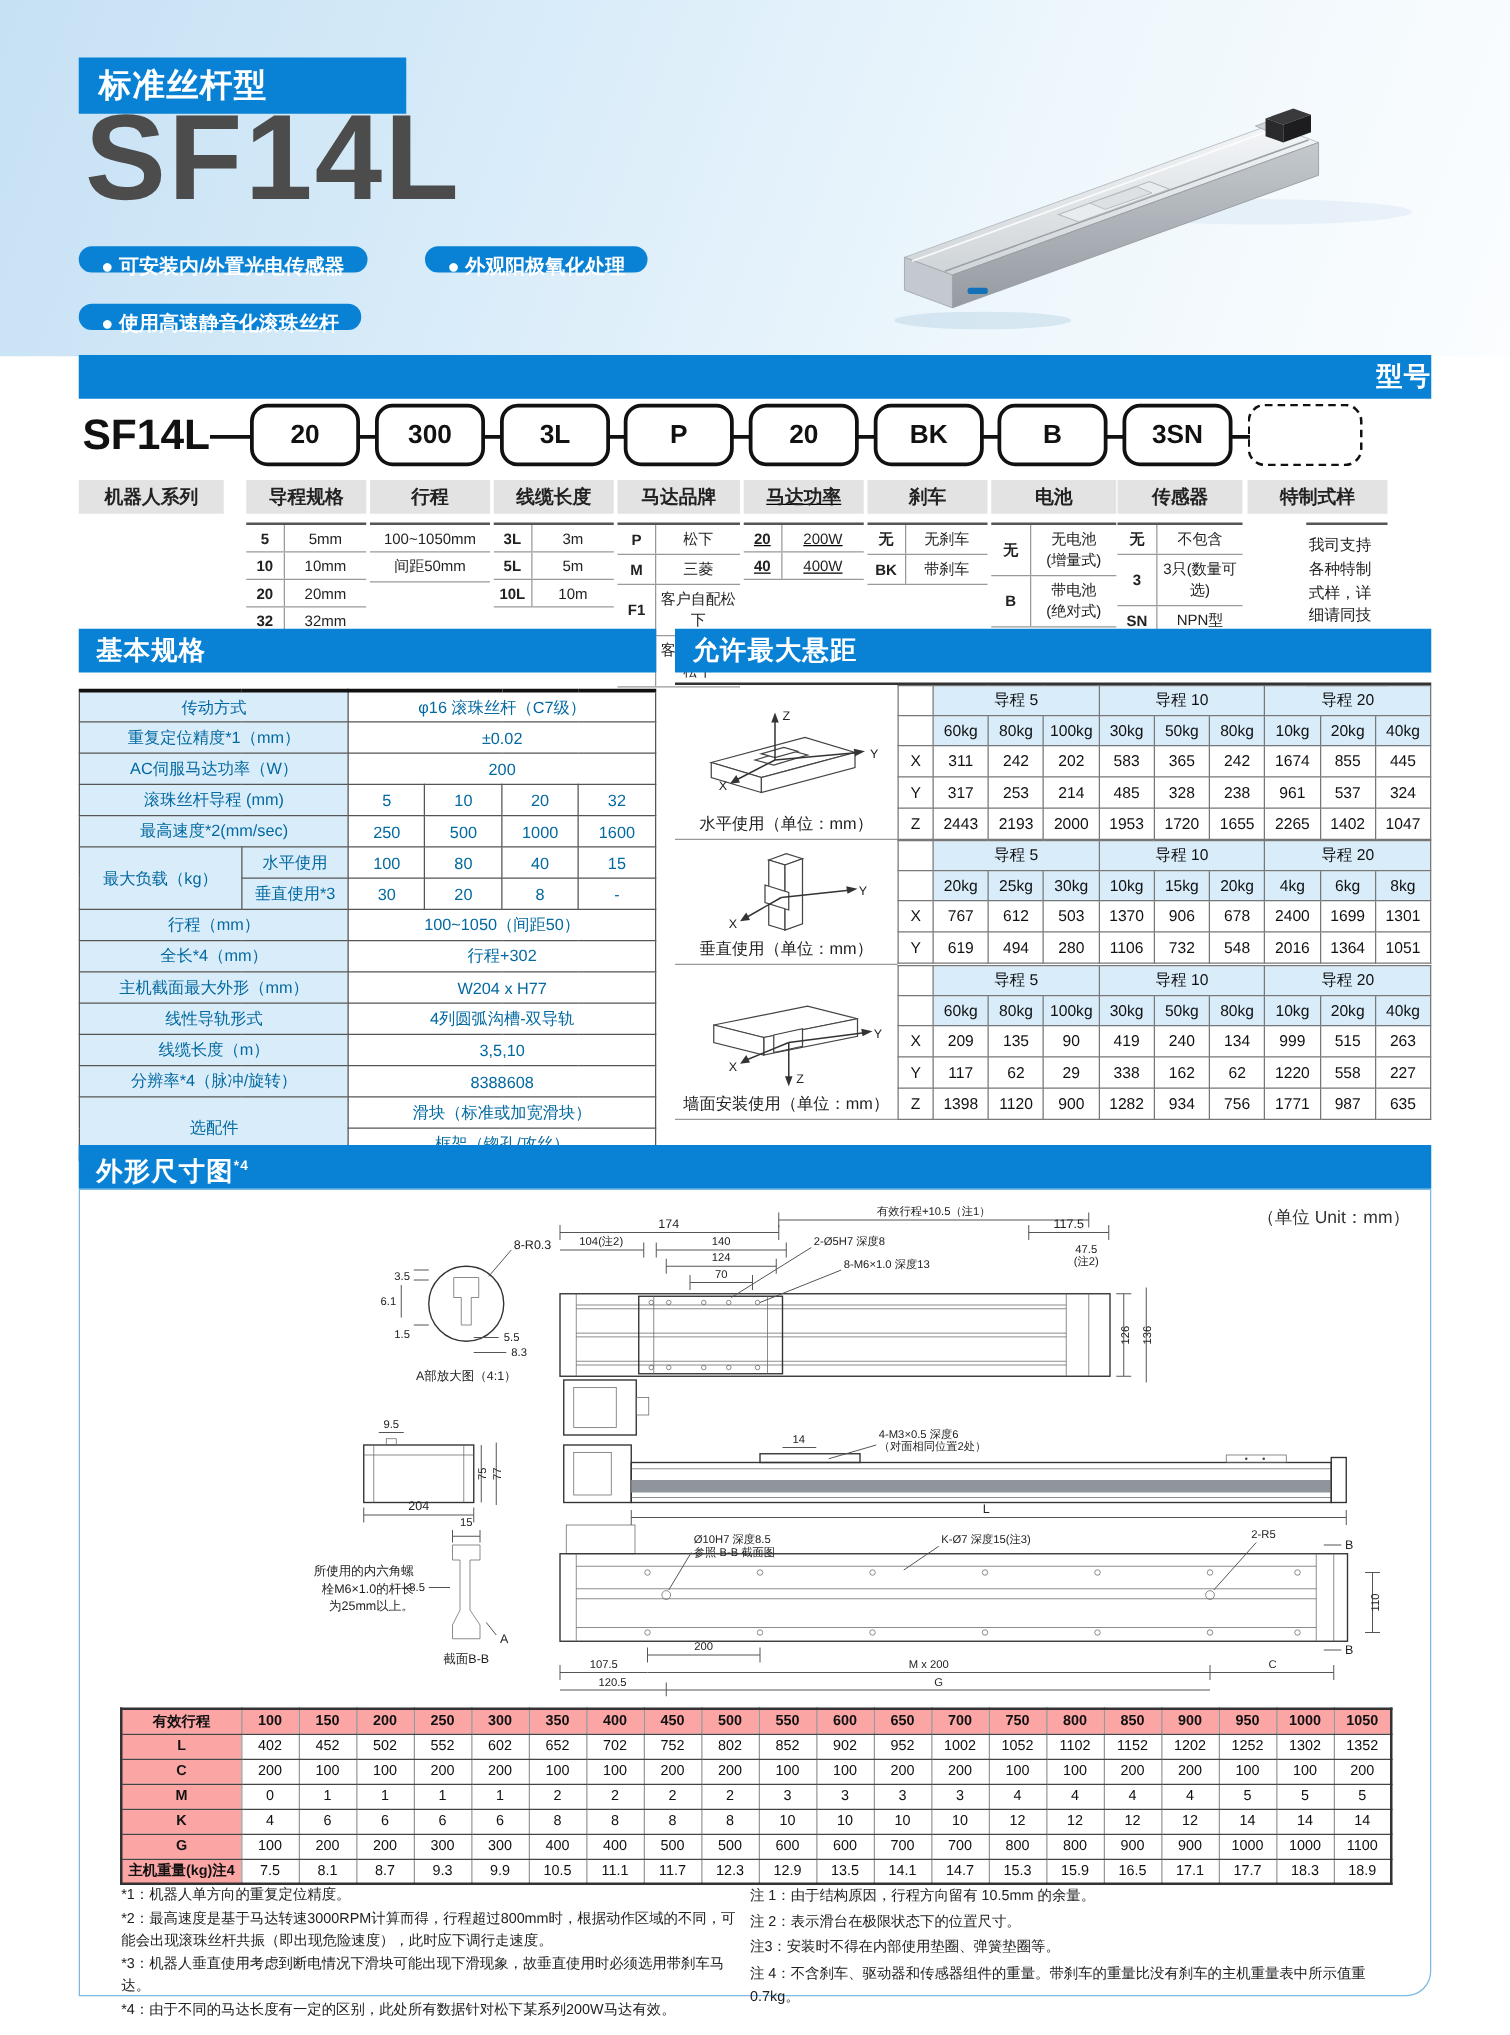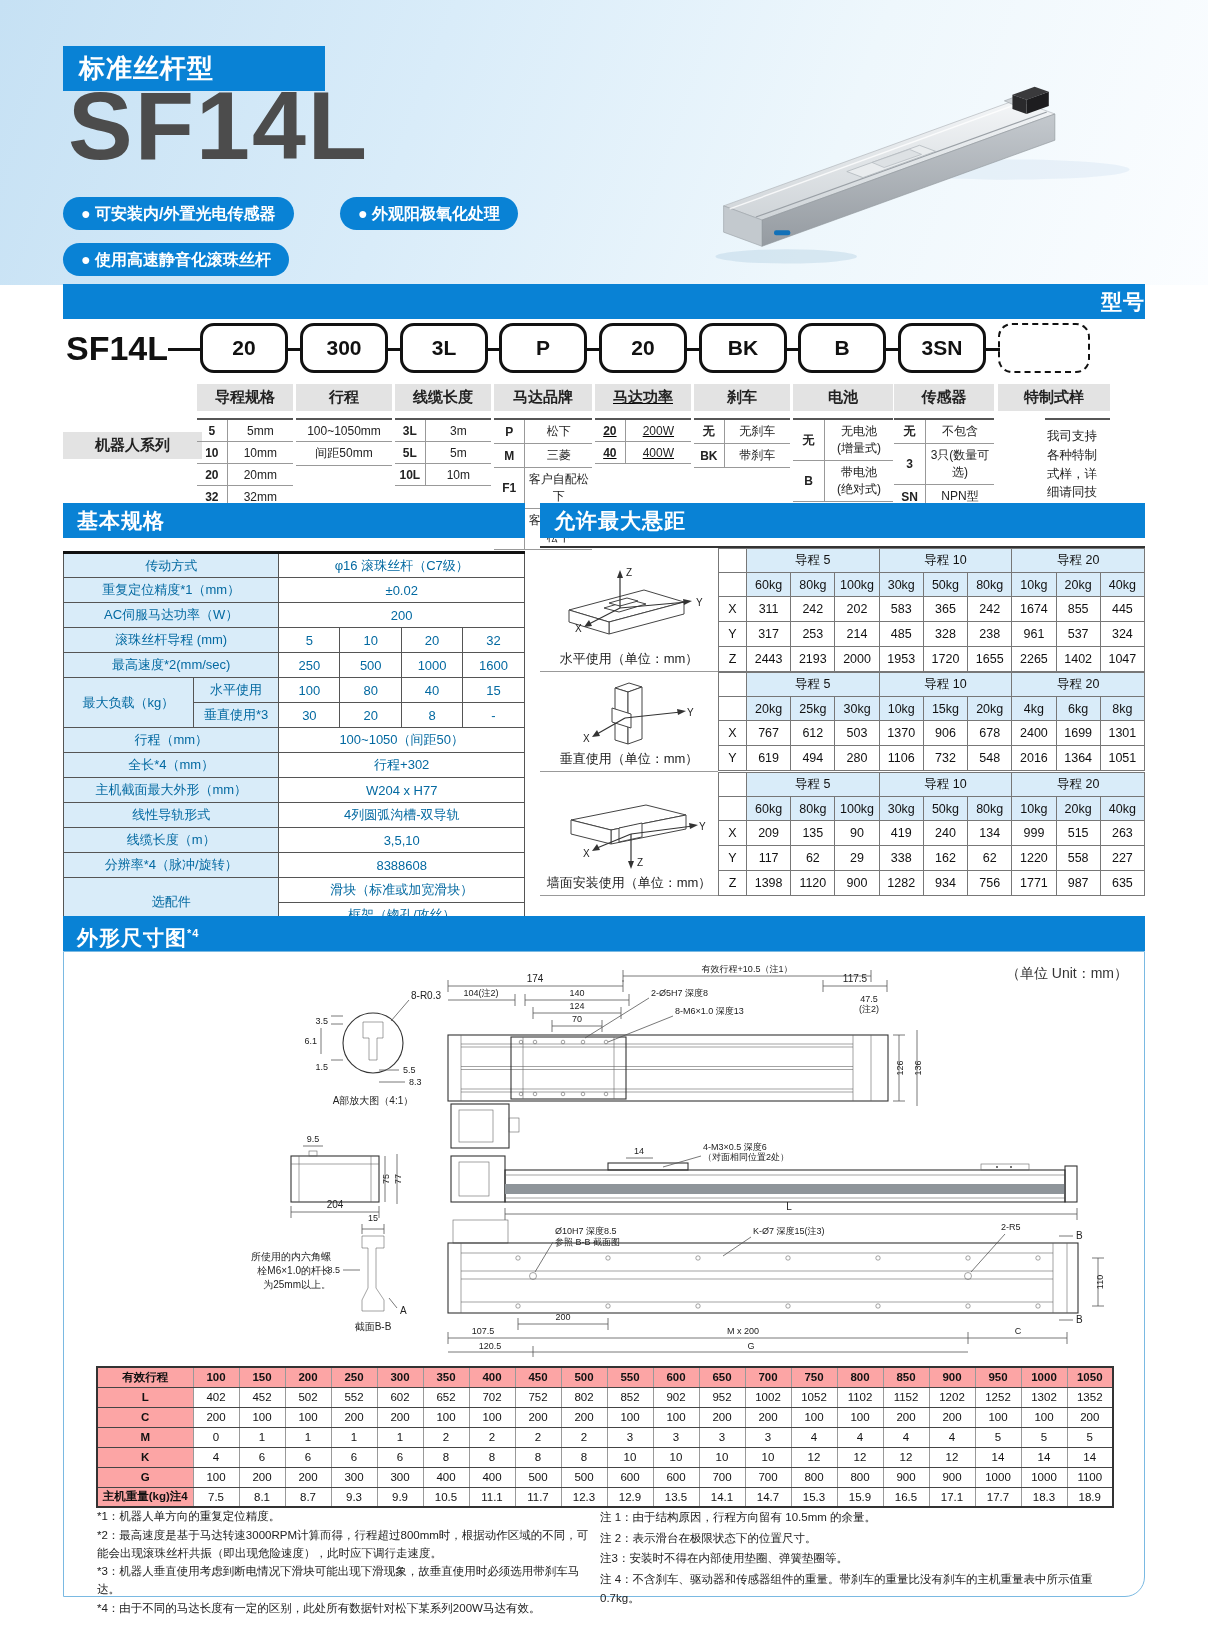--- a/index.html
+++ b/index.html
@@ -7,21 +7,21 @@
   body { font-family:"Liberation Sans","DejaVu Sans",sans-serif; }
   .page { position:relative; width:1208px; height:1628px; background:#fff; overflow:hidden; }
 
   
   .hero { position:absolute; top:0; left:0; width:1208px; height:285px;
           background:linear-gradient(110deg,#c6e1f4 0%,#d9ecf9 35%,#eef7fc 68%,#fbfdff 100%); }
   .badge { position:absolute; top:46px; left:63px; width:262px; height:45px; background:#0982d5;
            color:#fff; font-size:26px; font-weight:bold; line-height:45px; padding-left:16px; letter-spacing:1px; }
   .main-title { position:absolute; top:70px; left:68px; font-size:97px; font-weight:bold; color:#4c4c4c; letter-spacing:2px; }
   .pill { position:absolute; background:#0982d5; color:#fff; border-radius:17px; font-size:16px;
-          font-weight:bold; height:33px; line-height:33px; padding:0 18px; white-space:nowrap; }
+          font-weight:bold; height:21px; line-height:33px; padding:0 18px; white-space:nowrap; }
   .pill1 { top:197px; left:63px; } .pill2 { top:197px; left:340px; } .pill3 { top:243px; left:63px; }
   .product { position:absolute; top:56px; left:665px; width:505px; height:222px; }
 
   
   .bar { position:absolute; left:63px; width:1082px; height:35px; background:#0982d5; color:#fff;
          font-size:21px; font-weight:bold; line-height:35px; padding-left:14px; letter-spacing:1px; }
   .bar sup { font-size:11px; }
   #bar-model { top:284px;text-align:right; }
   #bar-specs { top:503px; width:462px; }
   #bar-overhang { top:503px; left:540px; width:605px; }
@@ -133,21 +133,21 @@
   <div class="code-box cb1">20</div>
   <div class="code-box cb2">300</div>
   <div class="code-box cb3">3L</div>
   <div class="code-box cb4">P</div>
   <div class="code-box cb5">20</div>
   <div class="code-box cb6">BK</div>
   <div class="code-box cb7">B</div>
   <div class="code-box cb8">3SN</div>
   <div class="code-box dashed"></div>
   <div id="model-cols">
-      <div class="mcol" style="left: 63px; width: 139px; margin-top: 48px;">
+      <div class="mcol" style="left: 63px; width: 116px;">
         <div class="mlabel">机器人系列</div>
       </div>
       <div class="mcol" style="left: 197px; width: 96px;">
         <div class="mlabel">导程规格</div>
         <div class="mtable">
           <div class="mrow">
             <span class="mcode">5</span>
             <span class="mval">5mm</span>
           </div>
           <div class="mrow">

